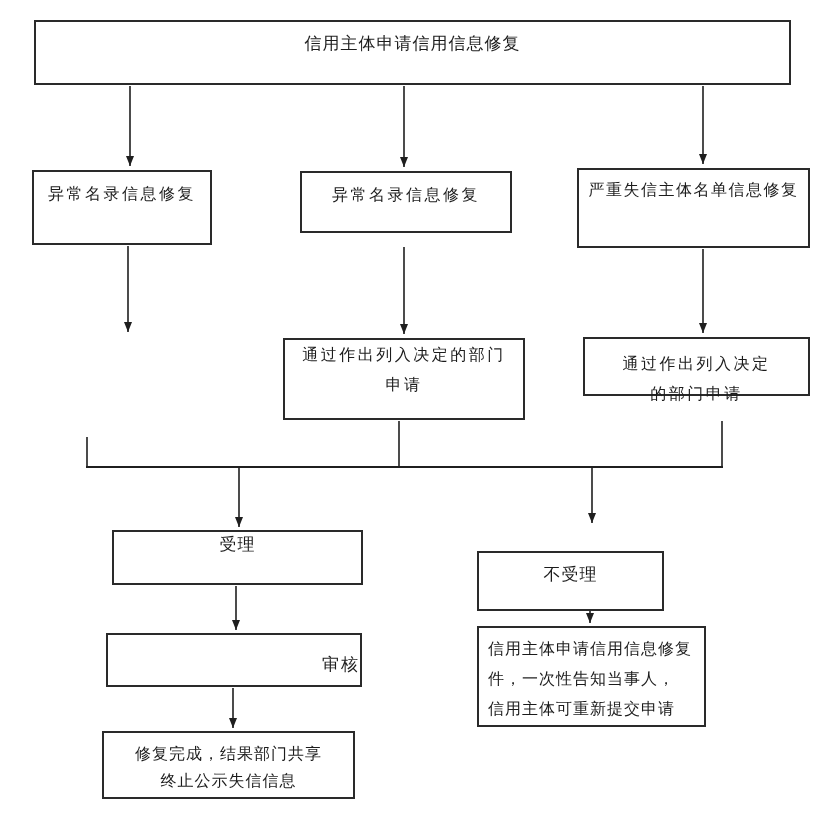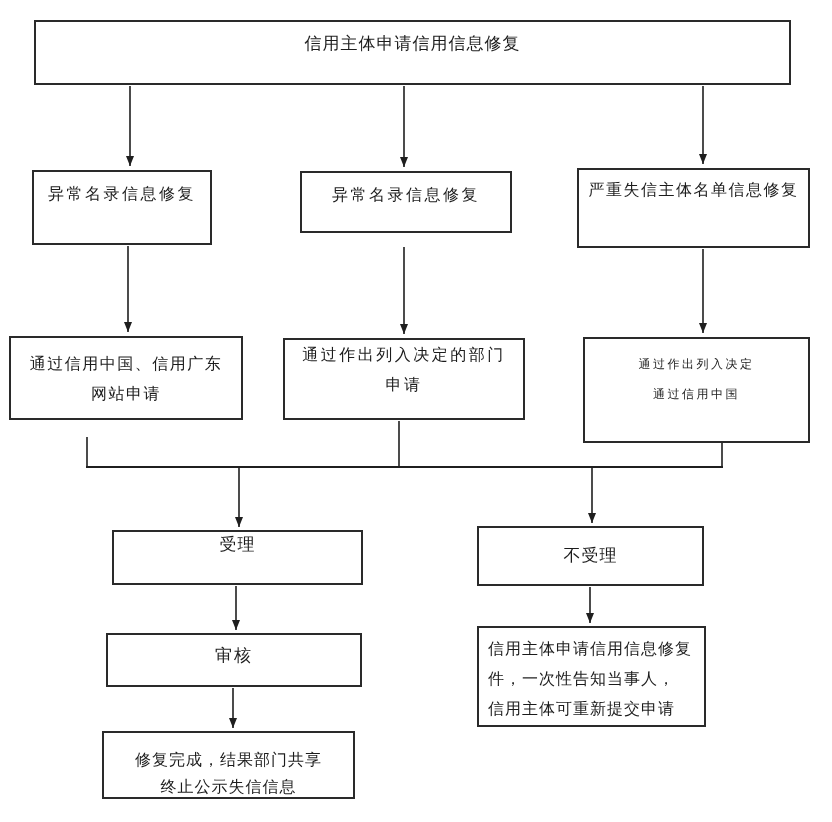--- a/index.html
+++ b/index.html
@@ -19,25 +19,25 @@
     box-sizing: border-box;
     text-align: center;
     line-height: 1.55;
   }
   .b-top  { left: 34px;  top: 20px;  width: 757px; height: 65px;  padding-top: 9px;  font-size: 17px; letter-spacing: 1px; }
   .b-r2l  { left: 32px;  top: 170px; width: 180px; height: 75px;  padding-top: 10px; font-size: 16px; letter-spacing: 2.5px; }
   .b-r2m  { left: 300px; top: 171px; width: 212px; height: 62px;  padding-top: 10px; font-size: 16px; letter-spacing: 2.5px; }
   .b-r2r  { left: 577px; top: 168px; width: 233px; height: 80px;  padding-top: 8px; font-size: 16px; letter-spacing: 1.5px; }
   .b-r3l  { left: 9px;   top: 336px; width: 234px; height: 84px;  padding-top: 11px; font-size: 16px; letter-spacing: 1.5px; line-height: 30px; }
   .b-r3m  { left: 283px; top: 338px; width: 242px; height: 82px;  font-size: 16px; letter-spacing: 2.5px; line-height: 30px; }
-  .b-r3r  { left: 583px; top: 337px; width: 227px; height: 106px;  padding-top: 10px; font-size: 12px; letter-spacing: 2.5px; line-height: 30px; }
+  .b-r3r  { left: 583px; top: 337px; width: 227px; height: 59px;  padding-top: 10px; font-size: 16px; letter-spacing: 2.5px; line-height: 30px; }
   .b-acc  { left: 112px; top: 530px; width: 251px; height: 55px;  padding-top: 0;  font-size: 17px; letter-spacing: 1px; }
-  .b-rej  { left: 477px; top: 526px; width: 227px; height: 60px;  padding-top: 15px;  font-size: 17px; letter-spacing: 1px; }
-  .b-rev  { left: 106px; top: 633px; width: 256px; height: 54px;  padding-top: 8px;  font-size: 17px; letter-spacing: 2px; }
-  .b-done { left: 102px; top: 731px; width: 253px; height: 68px;  padding-top: 13px;  font-size: 16px; letter-spacing: 1px; line-height: 27px; }
+  .b-rej  { left: 477px; top: 551px; width: 187px; height: 60px;  padding-top: 9px;  font-size: 17px; letter-spacing: 1px; }
+  .b-rev  { left: 106px; top: 633px; width: 256px; height: 54px;  padding-top: 17px;  font-size: 17px; letter-spacing: 2px; text-align: right; }
+  .b-done { left: 102px; top: 731px; width: 253px; height: 68px;  padding-top: 7px;  font-size: 16px; letter-spacing: 1px; line-height: 27px; }
   .b-not  { left: 477px; top: 626px; width: 229px; height: 101px; padding: 6px 9px 0 9px; font-size: 16px; letter-spacing: 1px; line-height: 30px; text-align: left; }
   .line-el { display: block; }
   svg.connectors {
     position: absolute;
     left: 0; top: 0;
     width: 832px; height: 822px;
     pointer-events: none;
   }
 </style>
 </head>
@@ -83,33 +83,29 @@
   </div>
 
   <div class="box b-r2m">
     <span class="line-el">异常名录信息修复</span>
   </div>
 
   <div class="box b-r2r">
     <span class="line-el">严重失信主体名单信息修复</span>
   </div>
 
-  <div class="box b-r3l">
-    <span class="line-el">通过信用中国、信用广东</span>
-    <span class="line-el">网站申请</span>
-  </div>
 
   <div class="box b-r3m">
     <span class="line-el">通过作出列入决定的部门</span>
     <span class="line-el">申请</span>
   </div>
 
   <div class="box b-r3r">
     <span class="line-el">通过作出列入决定</span>
-    <span class="line-el">通过信用中国</span>
+    <span class="line-el">的部门申请</span>
   </div>
 
   <div class="box b-acc">
     <span class="line-el">受理</span>
   </div>
 
   <div class="box b-rej">
     <span class="line-el">不受理</span>
   </div>
 

